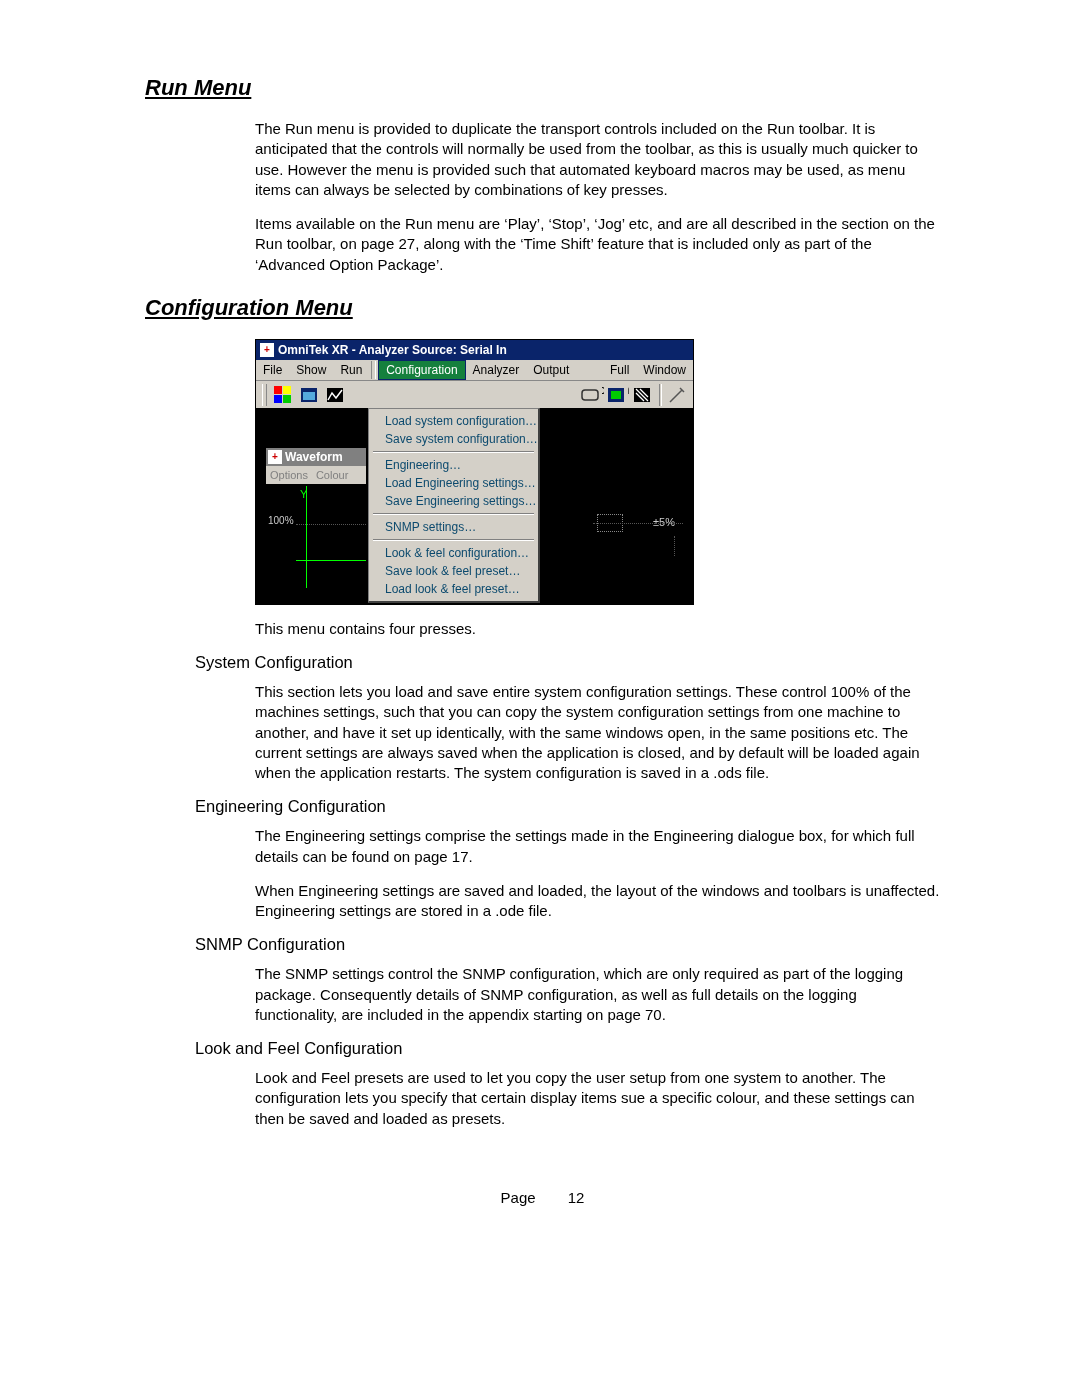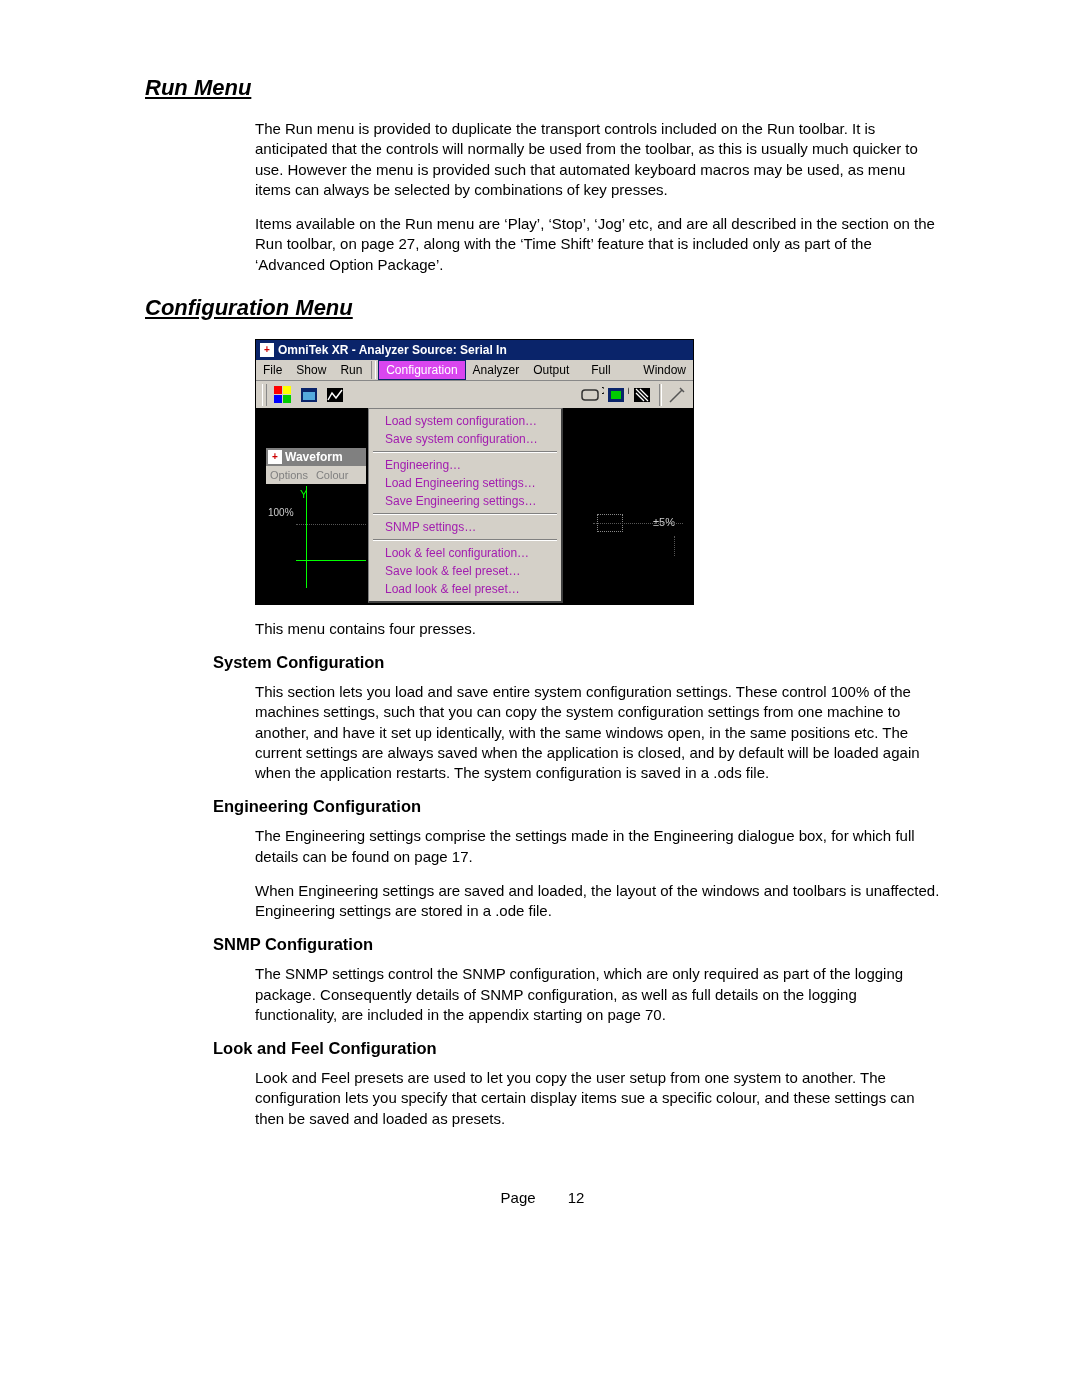--- a/index.html
+++ b/index.html
@@ -19,23 +19,22 @@
     margin: 0 0 18px 0;
     color: #000;
     text-decoration: underline;
   }
   .para {
     margin: 8px 0 14px 110px;
     font-size: 15px;
     line-height: 1.35;
   }
   .subhead {
-    margin: 10px 0 10px 68px;
+    margin: 10px 0 10px 50px;
     font-size: 16.5px;
-    font-weight: bold;
   }
   .footer {
     text-align: center;
     font-size: 15px;
     margin-top: 60px;
   }
   .footer .pn { display:inline-block; margin-left: 28px; }
 
   
   .shot {
@@ -64,23 +63,24 @@
     display:flex;align-items:center;justify-content:center;font-size:10px;
     font-weight:bold;color:#c00;
   }
   .menubar {
     background: #d4d0c8;
     height: 20px;
     display: flex;
     align-items: center;
     color: #000;
     border-bottom: 1px solid #888;
+    text-align: right;
   }
   .menubar .mi { padding: 0 7px; height:20px; line-height:20px;}
-  .mi.open { background:#d946ef; color:#fff; border:1px solid #0a246a; box-sizing:border-box; line-height:18px;}
+  .mi.open { background:#15803d; color:#fff; border:1px solid #0a246a; box-sizing:border-box; line-height:18px;}
   .menubar .sep { width:5px; height:18px; border-left:1px solid #888; border-right:1px solid #fff; margin:0 2px;}
 
   .toolbar {
     background: #d4d0c8;
     height: 28px;
     display:flex; align-items:center;
     padding: 0 2px;
     border-bottom: 1px solid #808080;
   }
   .tbgrip { width:3px; height:22px; border-left:1px solid #fff; border-right:1px solid #888; margin:0 4px;}
@@ -112,36 +112,36 @@
   .wf-sub {
     background:#d4d0c8; color:#808080; font-size:11px;
     height:18px; display:flex;align-items:center;padding:0 4px;
     border-bottom:5px solid #737373;
   }
   .wf-body {
     position:absolute; top:36px; left:0; right:0; bottom:0;
     background:#000;
   }
   .wf-y { position:absolute; left:34px; top:4px; color:#0f0; font-size:11px;}
-  .wf-100 { position:absolute; left:2px; top:23px; color:#ccc; font-size:10px;}
+  .wf-100 { position:absolute; left:2px; top:31px; color:#ccc; font-size:10px;}
   .wf-vline { position:absolute; left:40px; top:2px; bottom:0; width:0; border-left:1px solid #0f0;}
   .wf-hline { position:absolute; left:30px; top:40px; right:0; border-top:1px dotted #555;}
   .wf-hline2{ position:absolute; left:30px; top:76px; right:0; border-top:1px solid #0f0;}
 
   .dropdown {
     position:absolute;
     left:112px; top:0px;
-    width:195px;
+    width:172px;
     background:#d4d0c8;
     border:1px solid #808080;
     border-right:2px solid #404040;
     border-bottom:2px solid #404040;
     padding: 3px 2px;
     box-sizing:border-box;
-    color:#a21caf;
+    color:#0c4a6e;
     font-size:12px;
   }
   .dd-item { padding: 2px 14px; white-space:nowrap;}
   .dd-sep { border-top:1px solid #808080; border-bottom:1px solid #fff; margin:3px 2px;}
 
   .right5 {
     position:absolute; right:18px; top:108px;
     color:#ccc; font-size:11px;
   }
   .rightbox {

